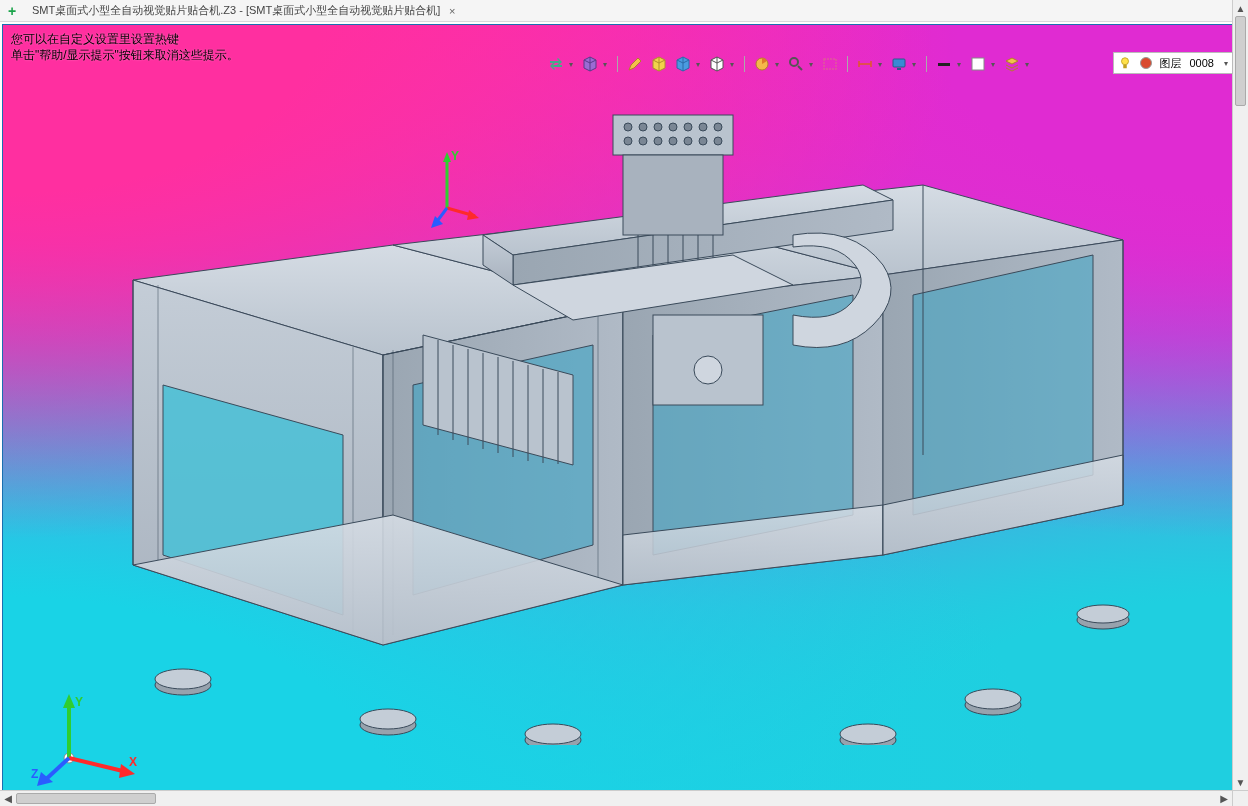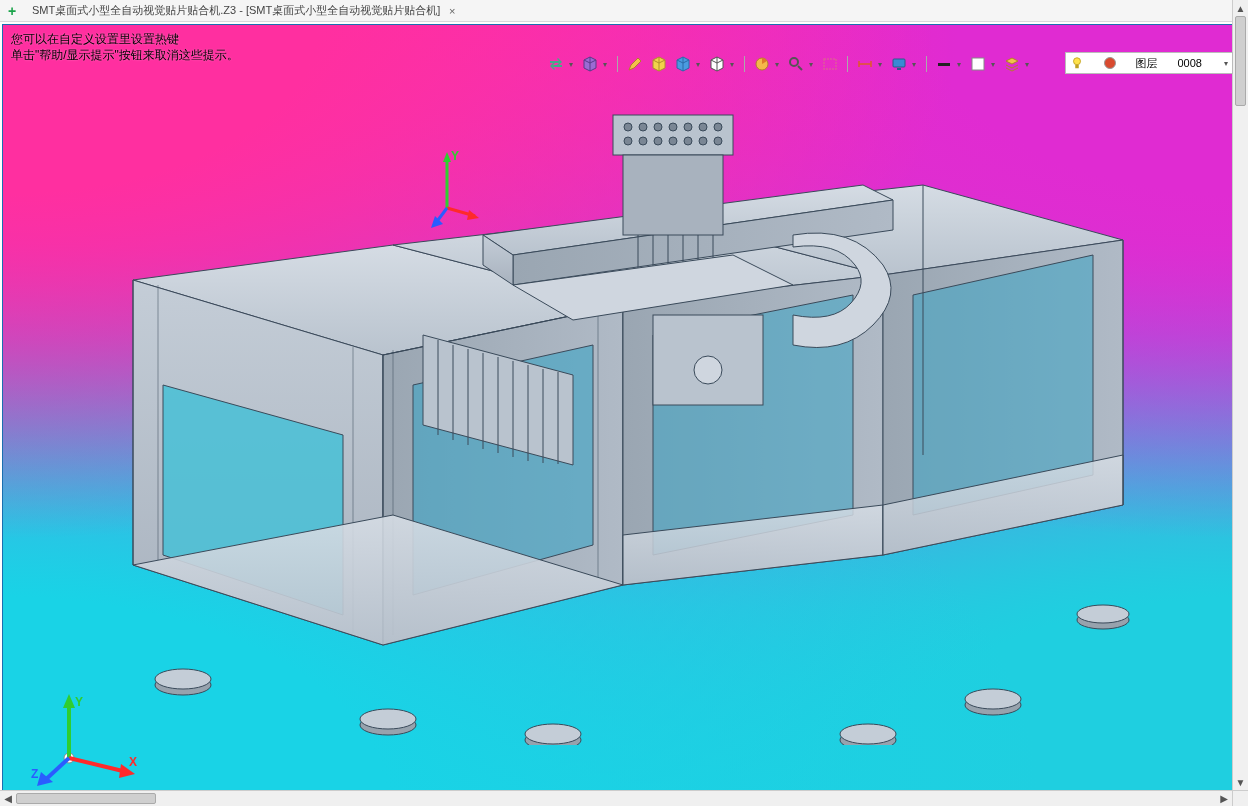--- a/index.html
+++ b/index.html
@@ -13,21 +13,21 @@
     .tab-close { width: 12px; height: 12px; display: flex; align-items: center; justify-content: center; font-size: 11px; color: #666; cursor: pointer; }
 
     
     .toolbar { position: absolute; top: 28px; right: 210px; display: flex; align-items: center; height: 22px; gap: 6px; z-index: 20; background: rgba(255,255,255,0.0); padding: 2px 4px; }
     .tbtn { width: 18px; height: 18px; display: flex; align-items: center; justify-content: center; cursor: pointer; }
     .tbtn svg { width: 16px; height: 16px; }
     .tdrop { width: 8px; height: 18px; display: flex; align-items: center; justify-content: center; cursor: pointer; color: #555; font-size: 8px; margin-left: -4px; }
     .tsep { width: 1px; height: 16px; background: #aaa; margin: 0 2px; }
 
     
-    .layerbox { position: absolute; top: 27px; right: 12px; display: flex; align-items: center; height: 22px; background: #fff; border: 1px solid #bbb; padding: 0 4px; gap: 20px; z-index: 20; font-size: 11px; }
+    .layerbox { position: absolute; top: 27px; right: 12px; display: flex; align-items: center; height: 22px; background: #fff; border: 1px solid #bbb; padding: 0 4px; gap: 8px; z-index: 20; font-size: 11px; }
     .bulb { width: 14px; height: 14px; }
     .swatch { width: 12px; height: 12px; border: 1px solid #999; border-radius: 50%; }
     .layer-drop { font-size: 8px; color: #555; cursor: pointer; padding-left: 2px; }
 
     
     .viewport { position: relative; flex: 1; border: 1px solid #1a6fb0; margin: 2px; overflow: hidden; }
     .vp-bg { position: absolute; inset: 0; background:
       radial-gradient(140% 120% at 0% 0%, #ff2fa0 0%, #ff2fa0 18%, rgba(255,47,160,0) 55%),
       radial-gradient(140% 120% at 100% 0%, #e02bd2 0%, #e02bd2 18%, rgba(224,43,210,0) 55%),
       radial-gradient(140% 120% at 0% 100%, #19d3e6 0%, #19d3e6 22%, rgba(25,211,230,0) 60%),

